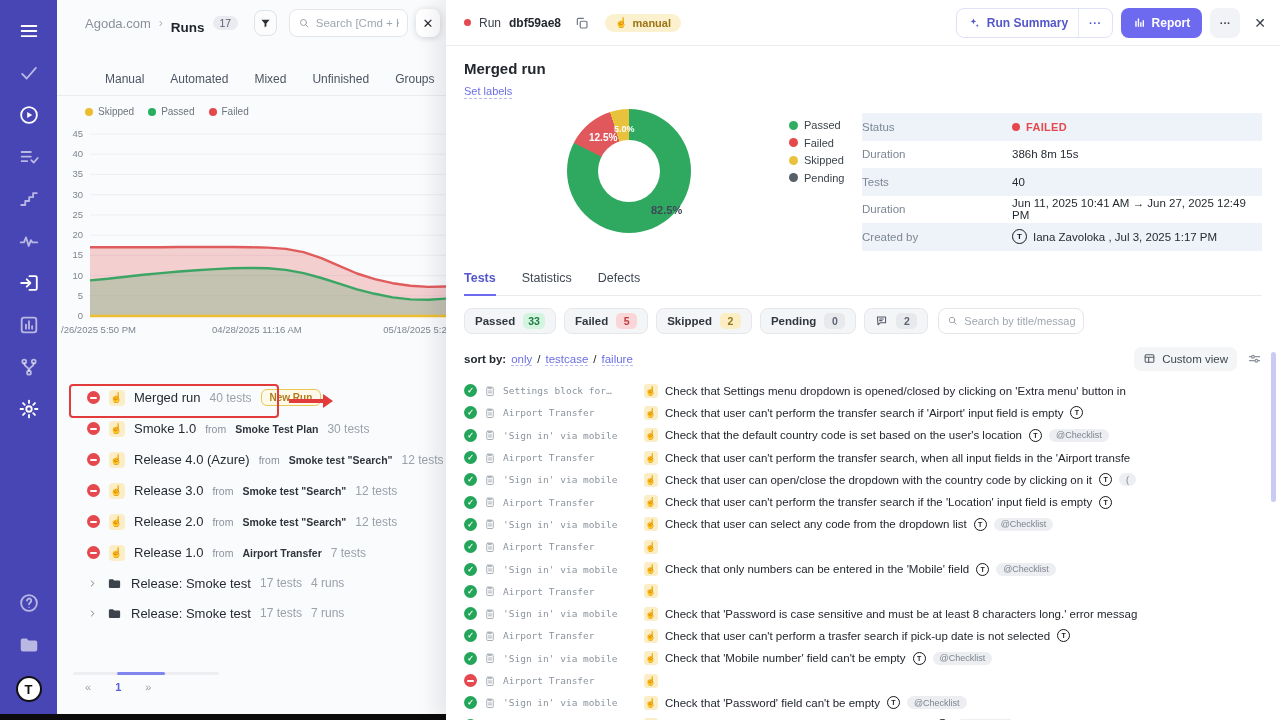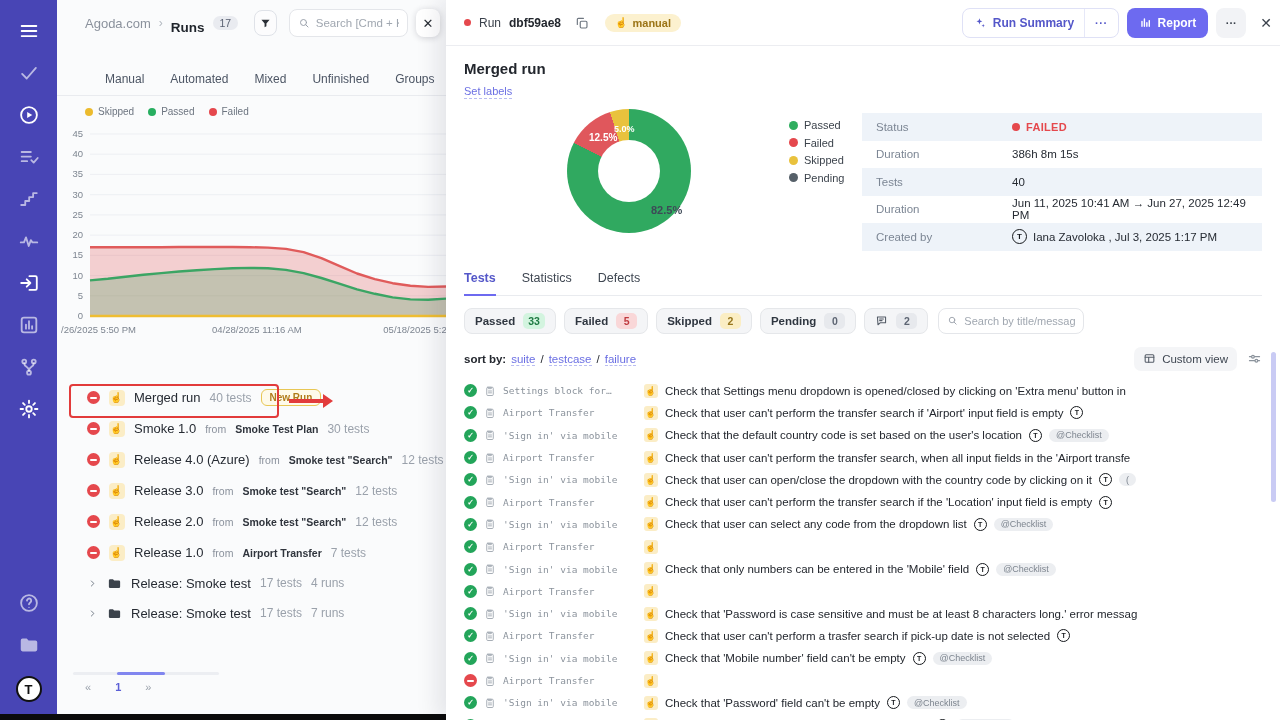--- a/index.html
+++ b/index.html
@@ -78,21 +78,21 @@
 
   .lp-hscroll{ position:absolute; left:16px; top:672px; width:146px; height:3px; background:#eceef2; border-radius:2px; }
   .lp-hscroll .thumb{ position:absolute; left:44px; width:48px; height:3px; background:#8186ef; border-radius:2px; }
   .lp-pages{ position:absolute; left:28px; top:681px; display:flex; gap:24px; font-size:11px; color:#9aa1ab; align-items:center; }
   .pg-cur{ color:#5b5fd6; font-weight:600; }
 
   
   .run-panel{ position:absolute; left:446px; top:0; width:834px; height:720px; background:#fff;
     box-shadow:-8px 0 22px rgba(20,20,50,.10); }
   .rp-header{ height:46px; border-bottom:1px solid #ecedf1; display:flex; align-items:center;
-    padding:0 2px 0 18px; gap:8px; }
+    padding:0 8px 0 18px; gap:8px; }
   .rp-dot{ width:7px; height:7px; border-radius:50%; background:#e5484d; }
   .rp-runlabel{ font-size:12px; color:#3a414b; }
   .rp-runid{ font-size:12px; font-weight:700; color:#23272e; }
   .copy-ico{ width:14px; height:14px; color:#6e7680; margin-left:6px; cursor:pointer; }
   .manual-badge{ display:flex; gap:5px; align-items:center; background:#fcf1cf; border-radius:10px;
     padding:3px 10px; font-size:11px; font-weight:600; color:#9b7416; margin-left:8px; }
   .manual-badge .g{ font-size:10px; color:#c9891a; }
   .rp-actions{ margin-left:auto; display:flex; align-items:center; gap:8px; }
   .split-btn{ display:flex; border:1px solid #dfe1f6; border-radius:8px; background:#fff; height:30px; overflow:hidden; }
   .split-main{ display:flex; gap:6px; align-items:center; padding:0 10px; color:#5457c9; font-weight:600;
@@ -120,21 +120,21 @@
   .dlbl-passed{ left:84px; top:95px; font-size:11px; color:#3d4a57; }
   .dlbl-failed{ left:22px; top:23px; font-size:10px; color:#fff; }
   .dlbl-skipped{ left:47px; top:15px; font-size:9px; color:#fff; }
   .donut-legend{ margin-left:98px; margin-top:10px; flex:none; }
   .dl-item{ display:flex; gap:6px; align-items:center; margin-bottom:5.5px; font-size:11px; color:#3c434c; }
   .dl-dot{ width:9px; height:9px; border-radius:50%; }
 
   .details{ margin-left:auto; width:400px; margin-top:4px; }
   .detail-row{ display:flex; height:27.5px; align-items:center; }
   .detail-row.odd{ background:#eef3f9; }
-  .d-label{ width:150px; padding-left:14px; font-size:11.5px; color:#7c8694; flex:none; }
+  .d-label{ width:150px; font-size:11.5px; color:#7c8694; flex:none; }
   .d-value{ font-size:11.5px; color:#262b33; display:flex; align-items:center; gap:6px; }
   .d-status{ font-size:11px; font-weight:800; color:#e5484d; letter-spacing:.3px; }
   .d-status-dot{ width:8px; height:8px; border-radius:50%; background:#e5484d; }
   .mini-avatar{ width:15px; height:15px; border-radius:50%; border:1.5px solid #15181c; display:flex;
     align-items:center; justify-content:center; font-size:8px; font-weight:800; color:#15181c; flex:none; }
 
   .rp-tabs{ display:flex; gap:26px; margin-top:20px; border-bottom:1px solid #e9ebef; }
   .rp-tab{ font-size:12.5px; color:#3f4752; padding-bottom:9px; cursor:pointer; }
   .rp-tab.active{ color:#5457c9; font-weight:600; border-bottom:2px solid #6d6af0; margin-bottom:-1px; }
 
@@ -558,21 +558,21 @@
               <circle cx="11" cy="11" r="6"></circle>
               <path d="M15.6 15.6L20 20"></path>
             </svg>
           </span>
           <input placeholder="Search by title/message" style="">
         </span>
       </div>
 
     <div class="sort-row">
       <span class="sort-prefix">sort by:</span>
-      <span id="sort-links"><span class="sort-link">suite</span><span class="sort-sep">/</span><span class="sort-link">testcase</span><span class="sort-sep">/</span><span class="sort-link">failure</span></span>
+      <span id="sort-links"><span class="sort-link">only</span><span class="sort-sep">/</span><span class="sort-link">testcase</span><span class="sort-sep">/</span><span class="sort-link">failure</span></span>
       <span class="custom-view">
         <span class="svgslot">
             <svg viewBox="0 0 24 24" fill="none" stroke="currentColor" stroke-width="2" stroke-linecap="round" stroke-linejoin="round">
               <rect x="4" y="5" width="16" height="14" rx="2"></rect>
               <path d="M4 9.8h16M10.5 9.8V19"></path>
             </svg>
           </span>
         <span>Custom view</span>
       </span>
       <span class="sliders-ico svgslot">

